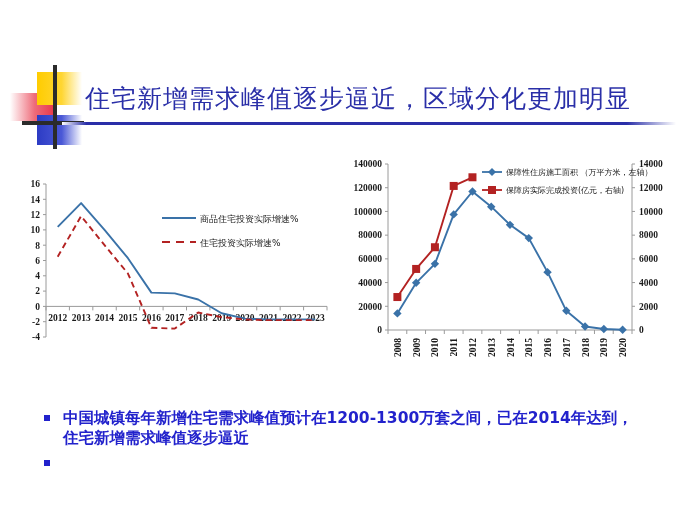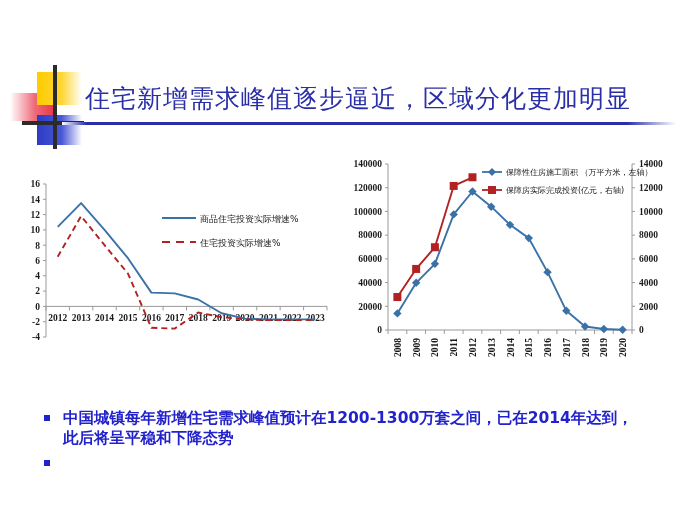--- a/index.html
+++ b/index.html
@@ -223,18 +223,18 @@
       <text x="174" y="25.2" font-size="8" font-family="&quot;DejaVu Sans&quot;, sans-serif" fill="#1a1a1a">保障性住房施工面积 （万平方米，左轴）</text>
       <line x1="150" y1="40" x2="170" y2="40" stroke="#B32222" stroke-width="1.8"></line>
       <rect x="156" y="36" width="8" height="8" fill="#B32222"></rect>
       <text x="174" y="43.2" font-size="8" font-family="&quot;DejaVu Sans&quot;, sans-serif" fill="#1a1a1a">保障房实际完成投资(亿元，右轴)</text>
     </svg>
 </div>
 
 <div id="bullets">
   <div class="bullet-row">
     <div class="bullet-mark"></div>
-    <div class="bullet-text">中国城镇每年新增住宅需求峰值预计在1200-1300万套之间，已在2014年达到，此后将呈平稳和下降态势</div>
+    <div class="bullet-text">中国城镇每年新增住宅需求峰值预计在1200-1300万套之间，已在2014年达到，住宅新增需求峰值逐步逼近</div>
   </div>
   <div class="bullet-row">
     <div class="bullet-mark"></div>
   </div>
 </div>
 
 </body></html>

